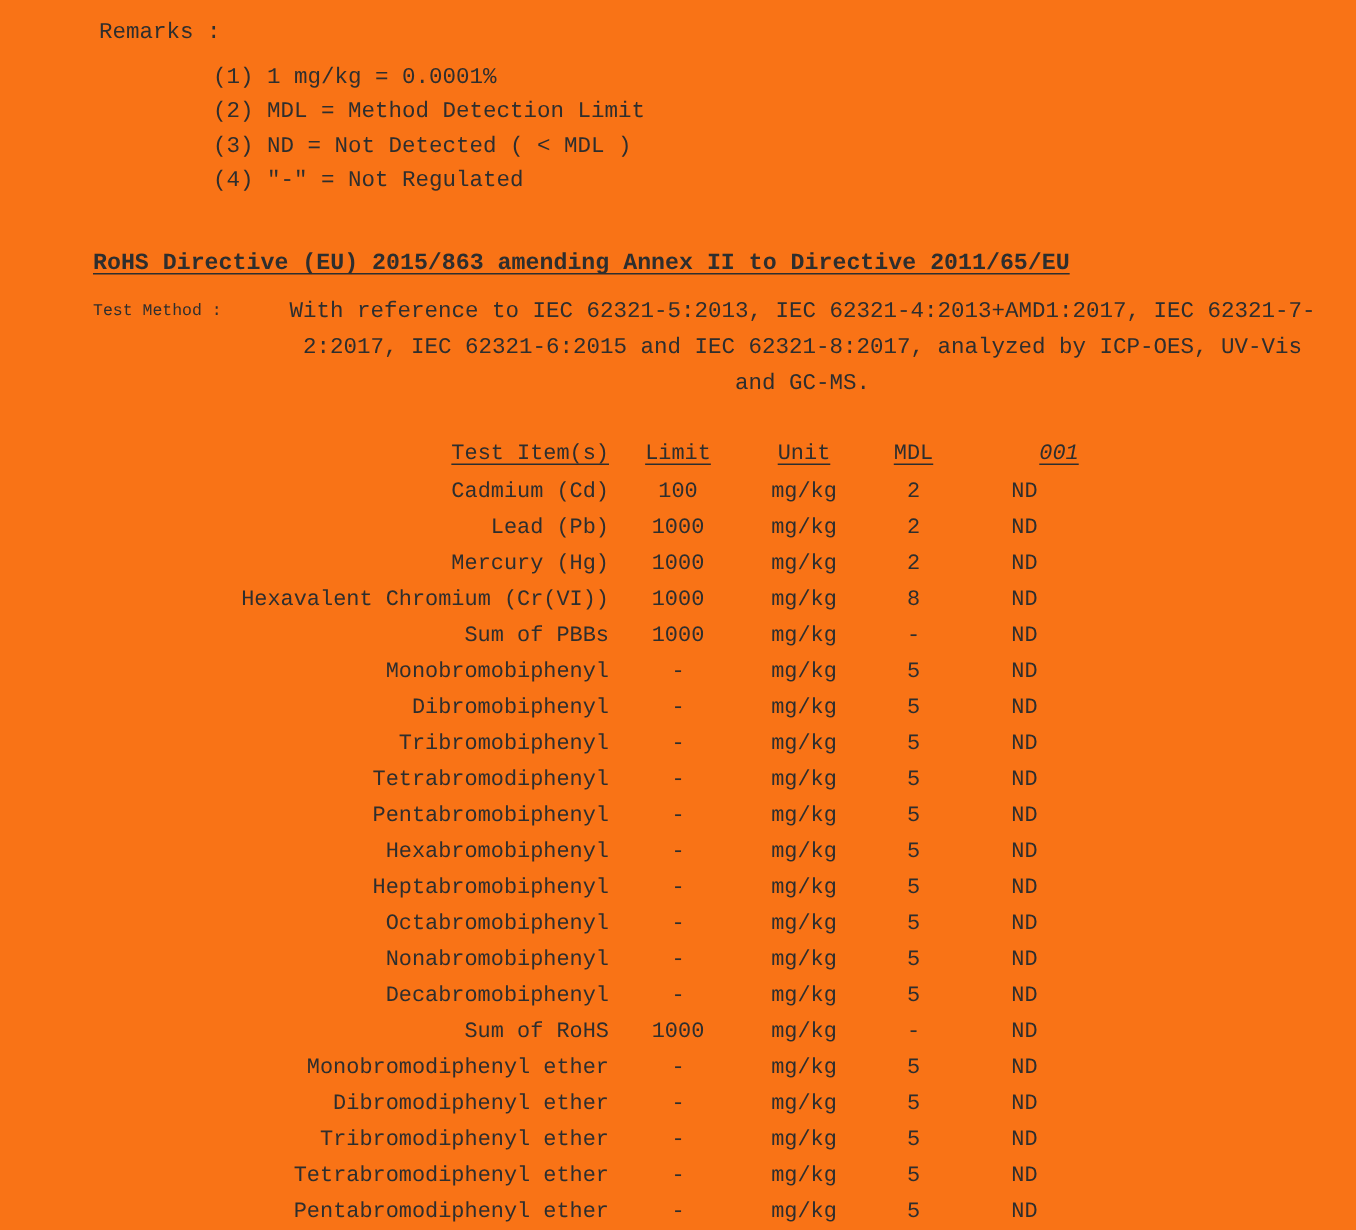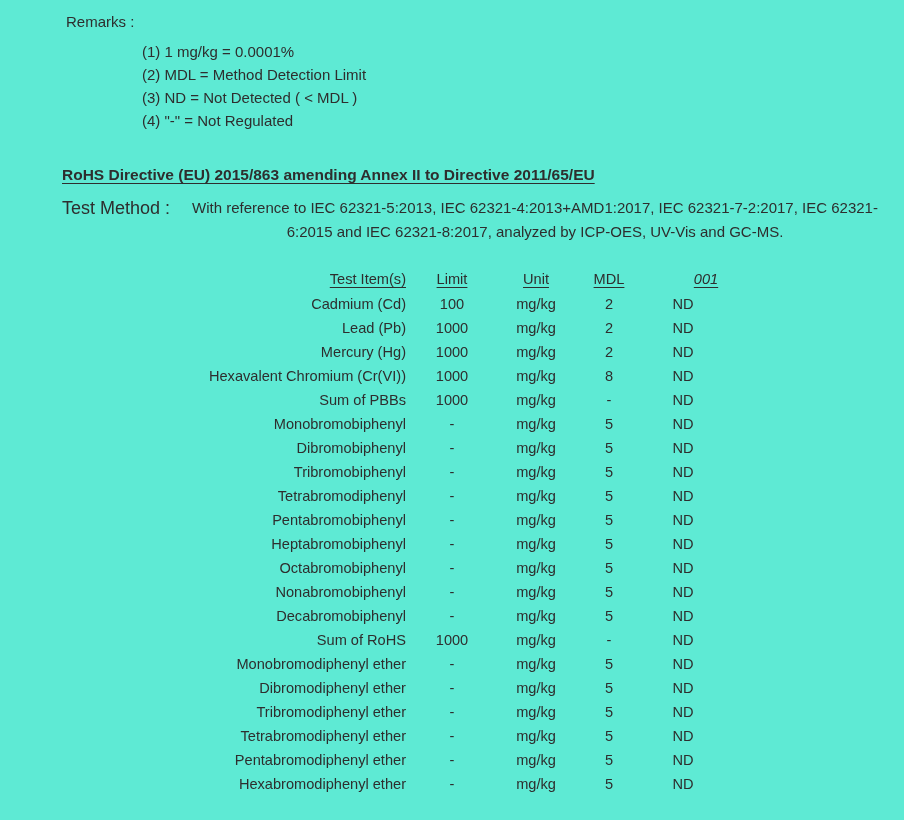--- a/index.html
+++ b/index.html
@@ -4,22 +4,22 @@
 <style>
   html, body {
     margin: 0;
     padding: 0;
     background: #fdfdfb;
   }
   .page {
     position: relative;
     width: 904px;
     height: 820px;
-    background: #5eead4;
-    font-family: Liberation Sans, sans-serif;
+    background: #f97316;
+    font-family: Liberation Mono, monospace;
     color: #2e2e2e;
     overflow: hidden;
   }
   
   .remarks {
     padding-top: 12px;
     padding-left: 66px;
   }
   .remarks-label {
     font-size: 15px;
@@ -43,21 +43,21 @@
     text-decoration: underline;
     text-underline-offset: 3px;
   }
   
   .test-method {
     display: flex;
     margin: 12px 0 0 62px;
   }
   .test-method-label {
     flex: 0 0 123px;
-    font-size: 18px;
+    font-size: 11px;
     line-height: 24px;
   }
   .test-method-text {
     width: 700px;
     font-size: 15px;
     line-height: 24px;
     text-align: center;
   }
   
   .results-table {
@@ -210,20 +210,27 @@
         </tr>
 
         <tr>
           <td class="col-item">Pentabromobiphenyl</td>
           <td class="col-limit">-</td>
           <td class="col-unit">mg/kg</td>
           <td class="col-mdl">5</td>
           <td class="col-result">ND</td>
         </tr>
 
+        <tr>
+          <td class="col-item">Hexabromobiphenyl</td>
+          <td class="col-limit">-</td>
+          <td class="col-unit">mg/kg</td>
+          <td class="col-mdl">5</td>
+          <td class="col-result">ND</td>
+        </tr>
 
         <tr>
           <td class="col-item">Heptabromobiphenyl</td>
           <td class="col-limit">-</td>
           <td class="col-unit">mg/kg</td>
           <td class="col-mdl">5</td>
           <td class="col-result">ND</td>
         </tr>
 
         <tr>

